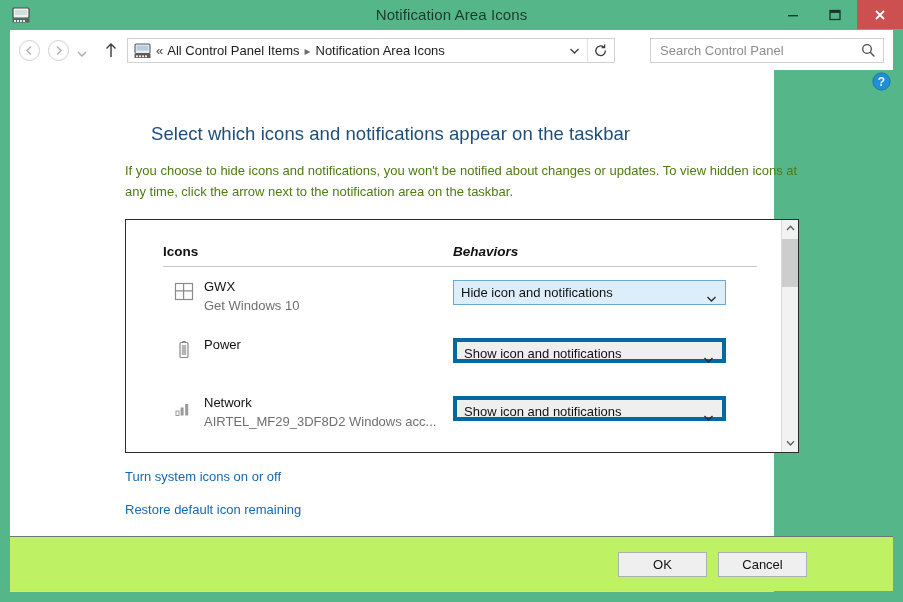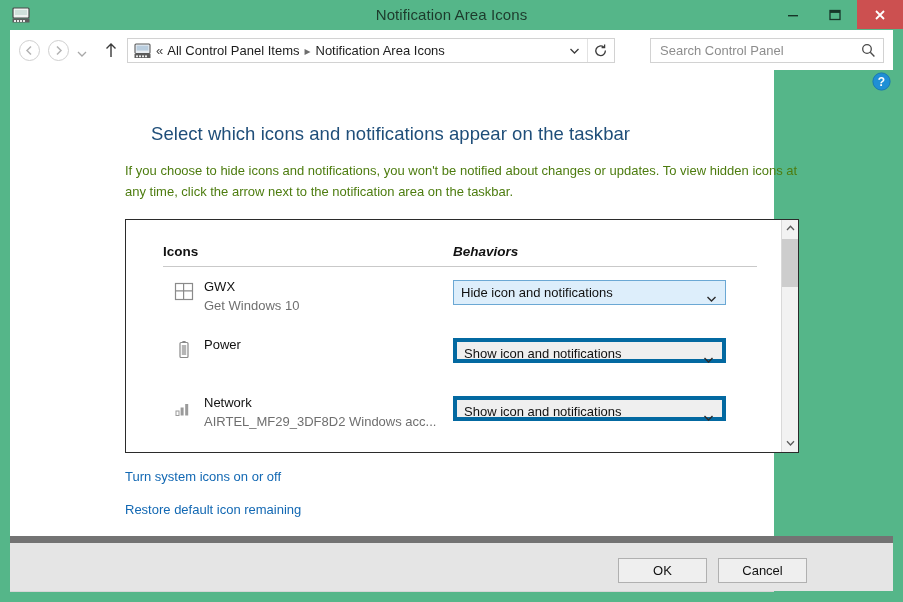--- a/index.html
+++ b/index.html
@@ -320,22 +320,22 @@
     color: #111;
     white-space: nowrap;
   }
   #cb-label u { text-decoration: underline; }
 
   
   #footer {
     position: absolute;
     left: 0; bottom: 0;
     width: 883px; height: 55px;
-    background: #e5e5e5;
-    border-top: 7px solid #737373;
+    background: #bef264;
+    border-top: 1px solid #737373;
     box-sizing: border-box;
   }
   .dlgbtn {
     position: absolute;
     top: 15px;
     width: 89px; height: 25px;
     border: 1px solid #b0b0b0;
     background: #efefef;
     font-family: "Liberation Sans", sans-serif;
     font-size: 13px;

